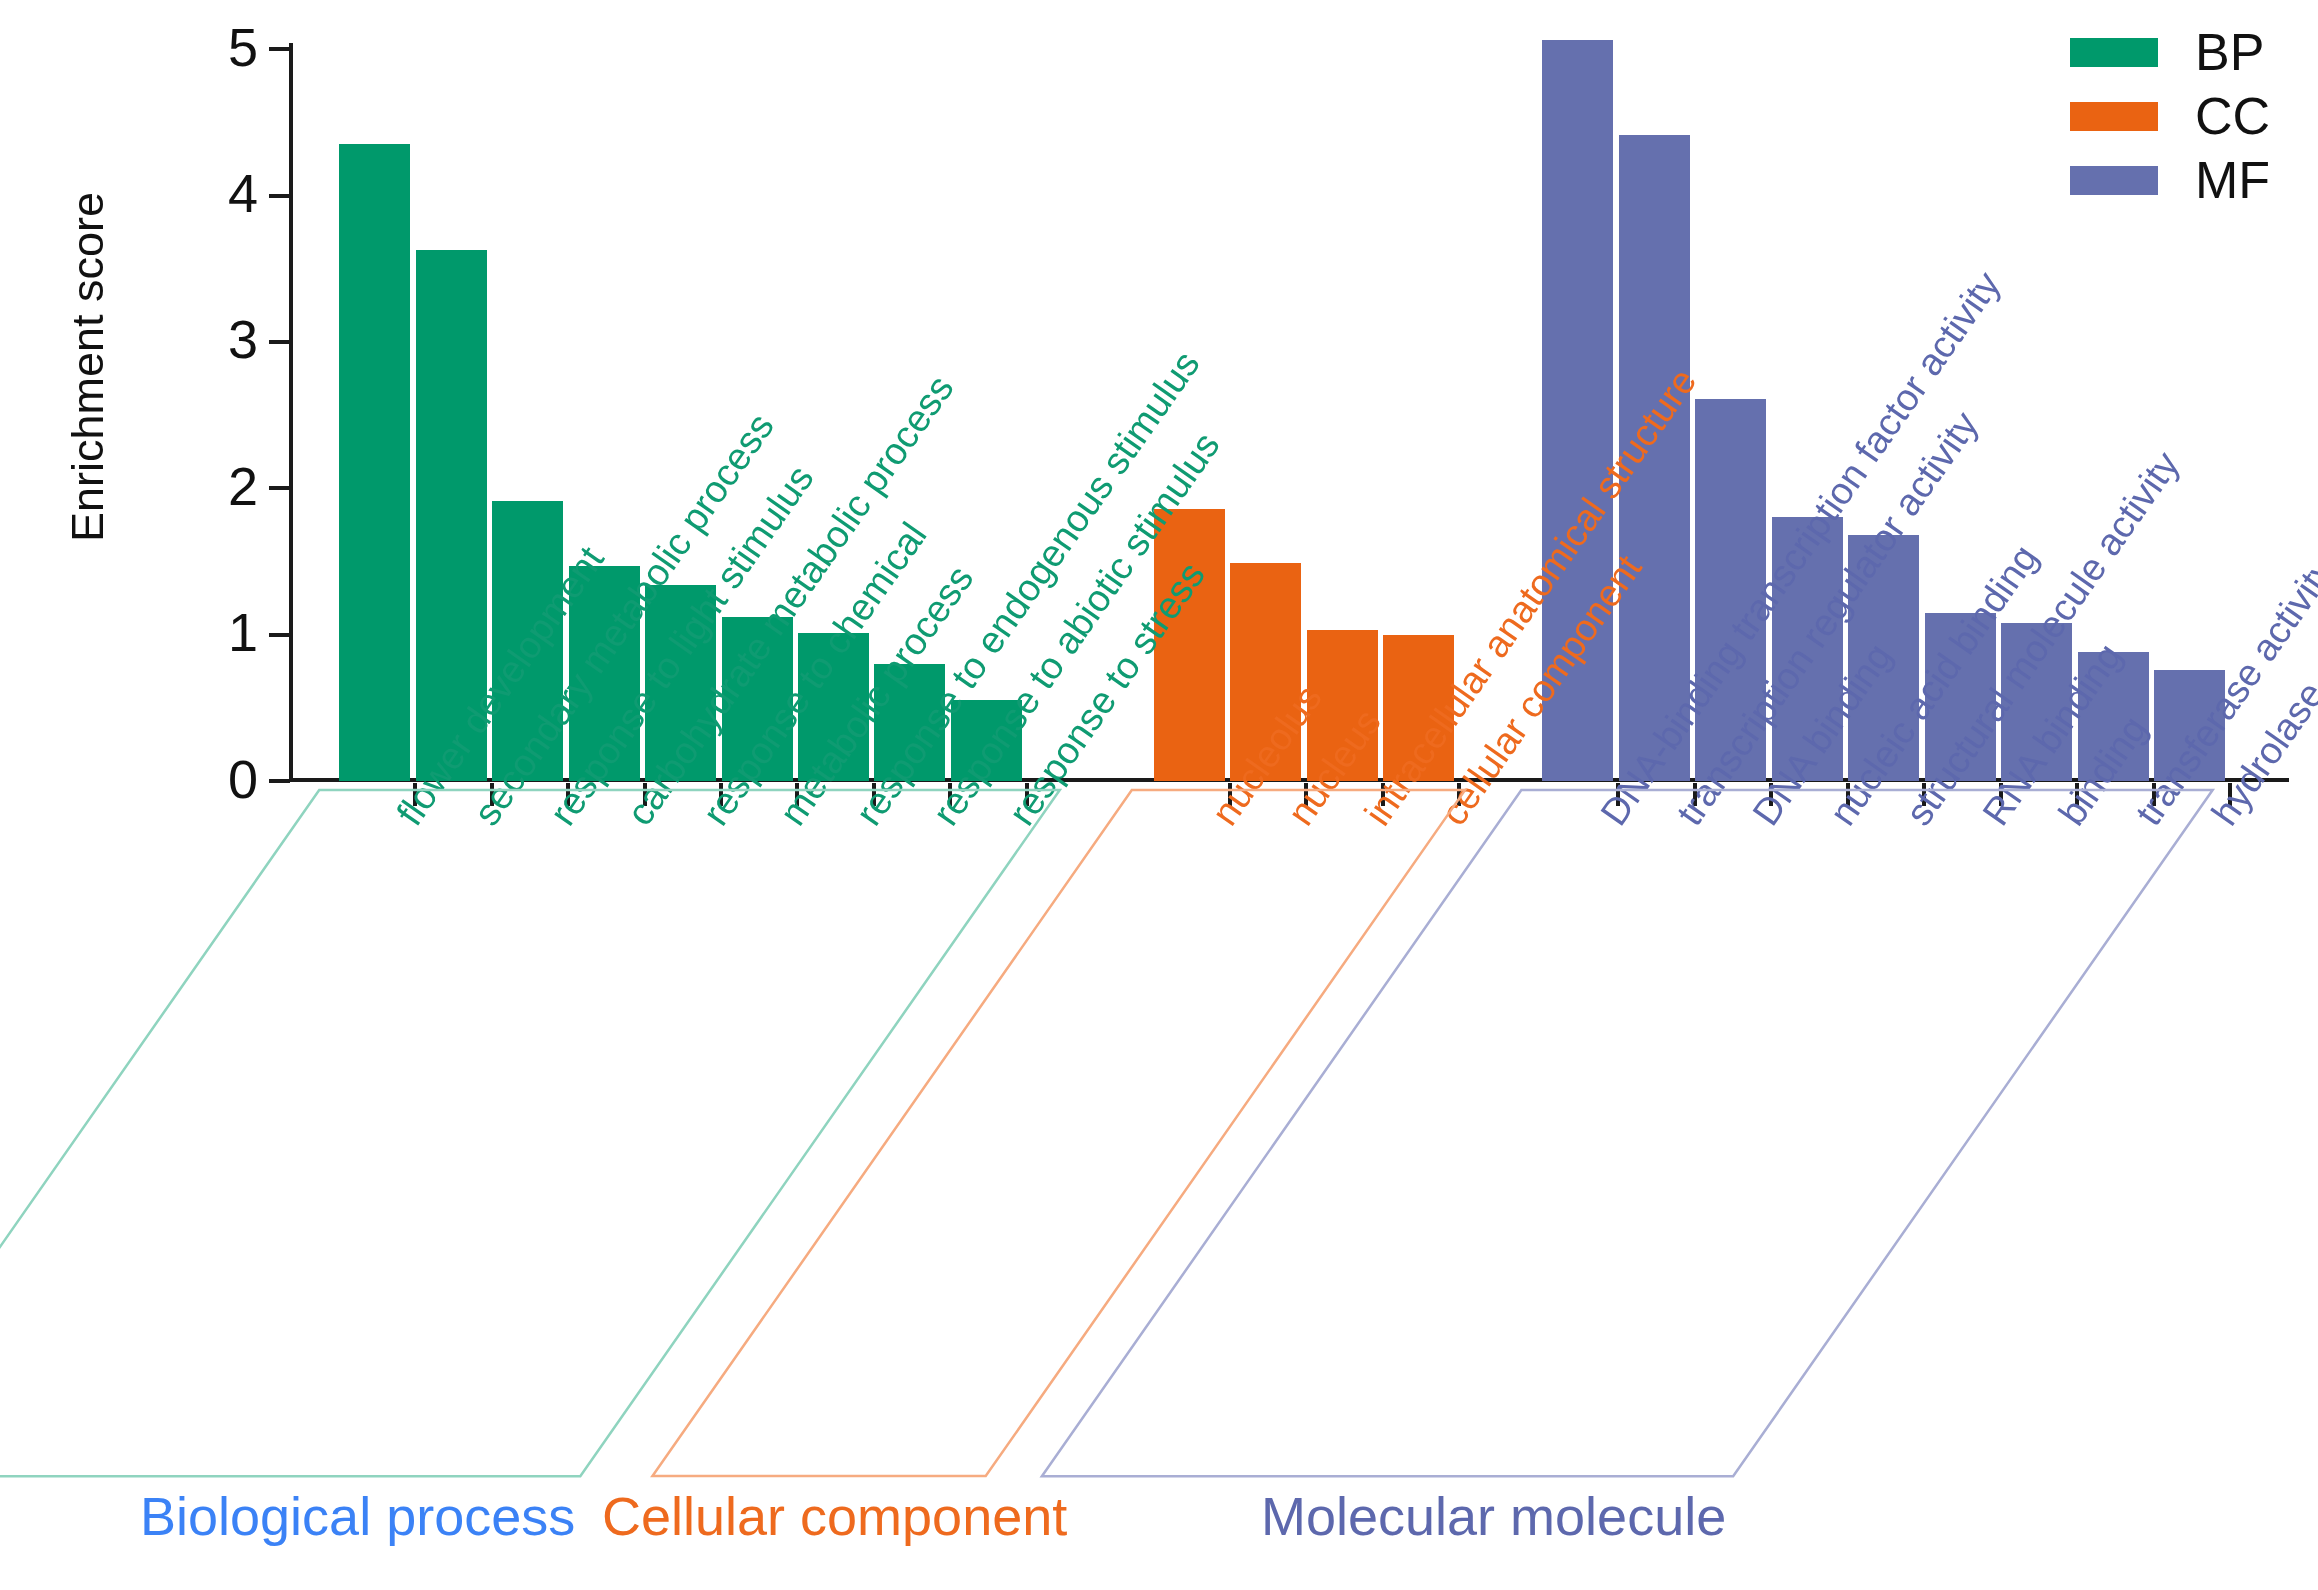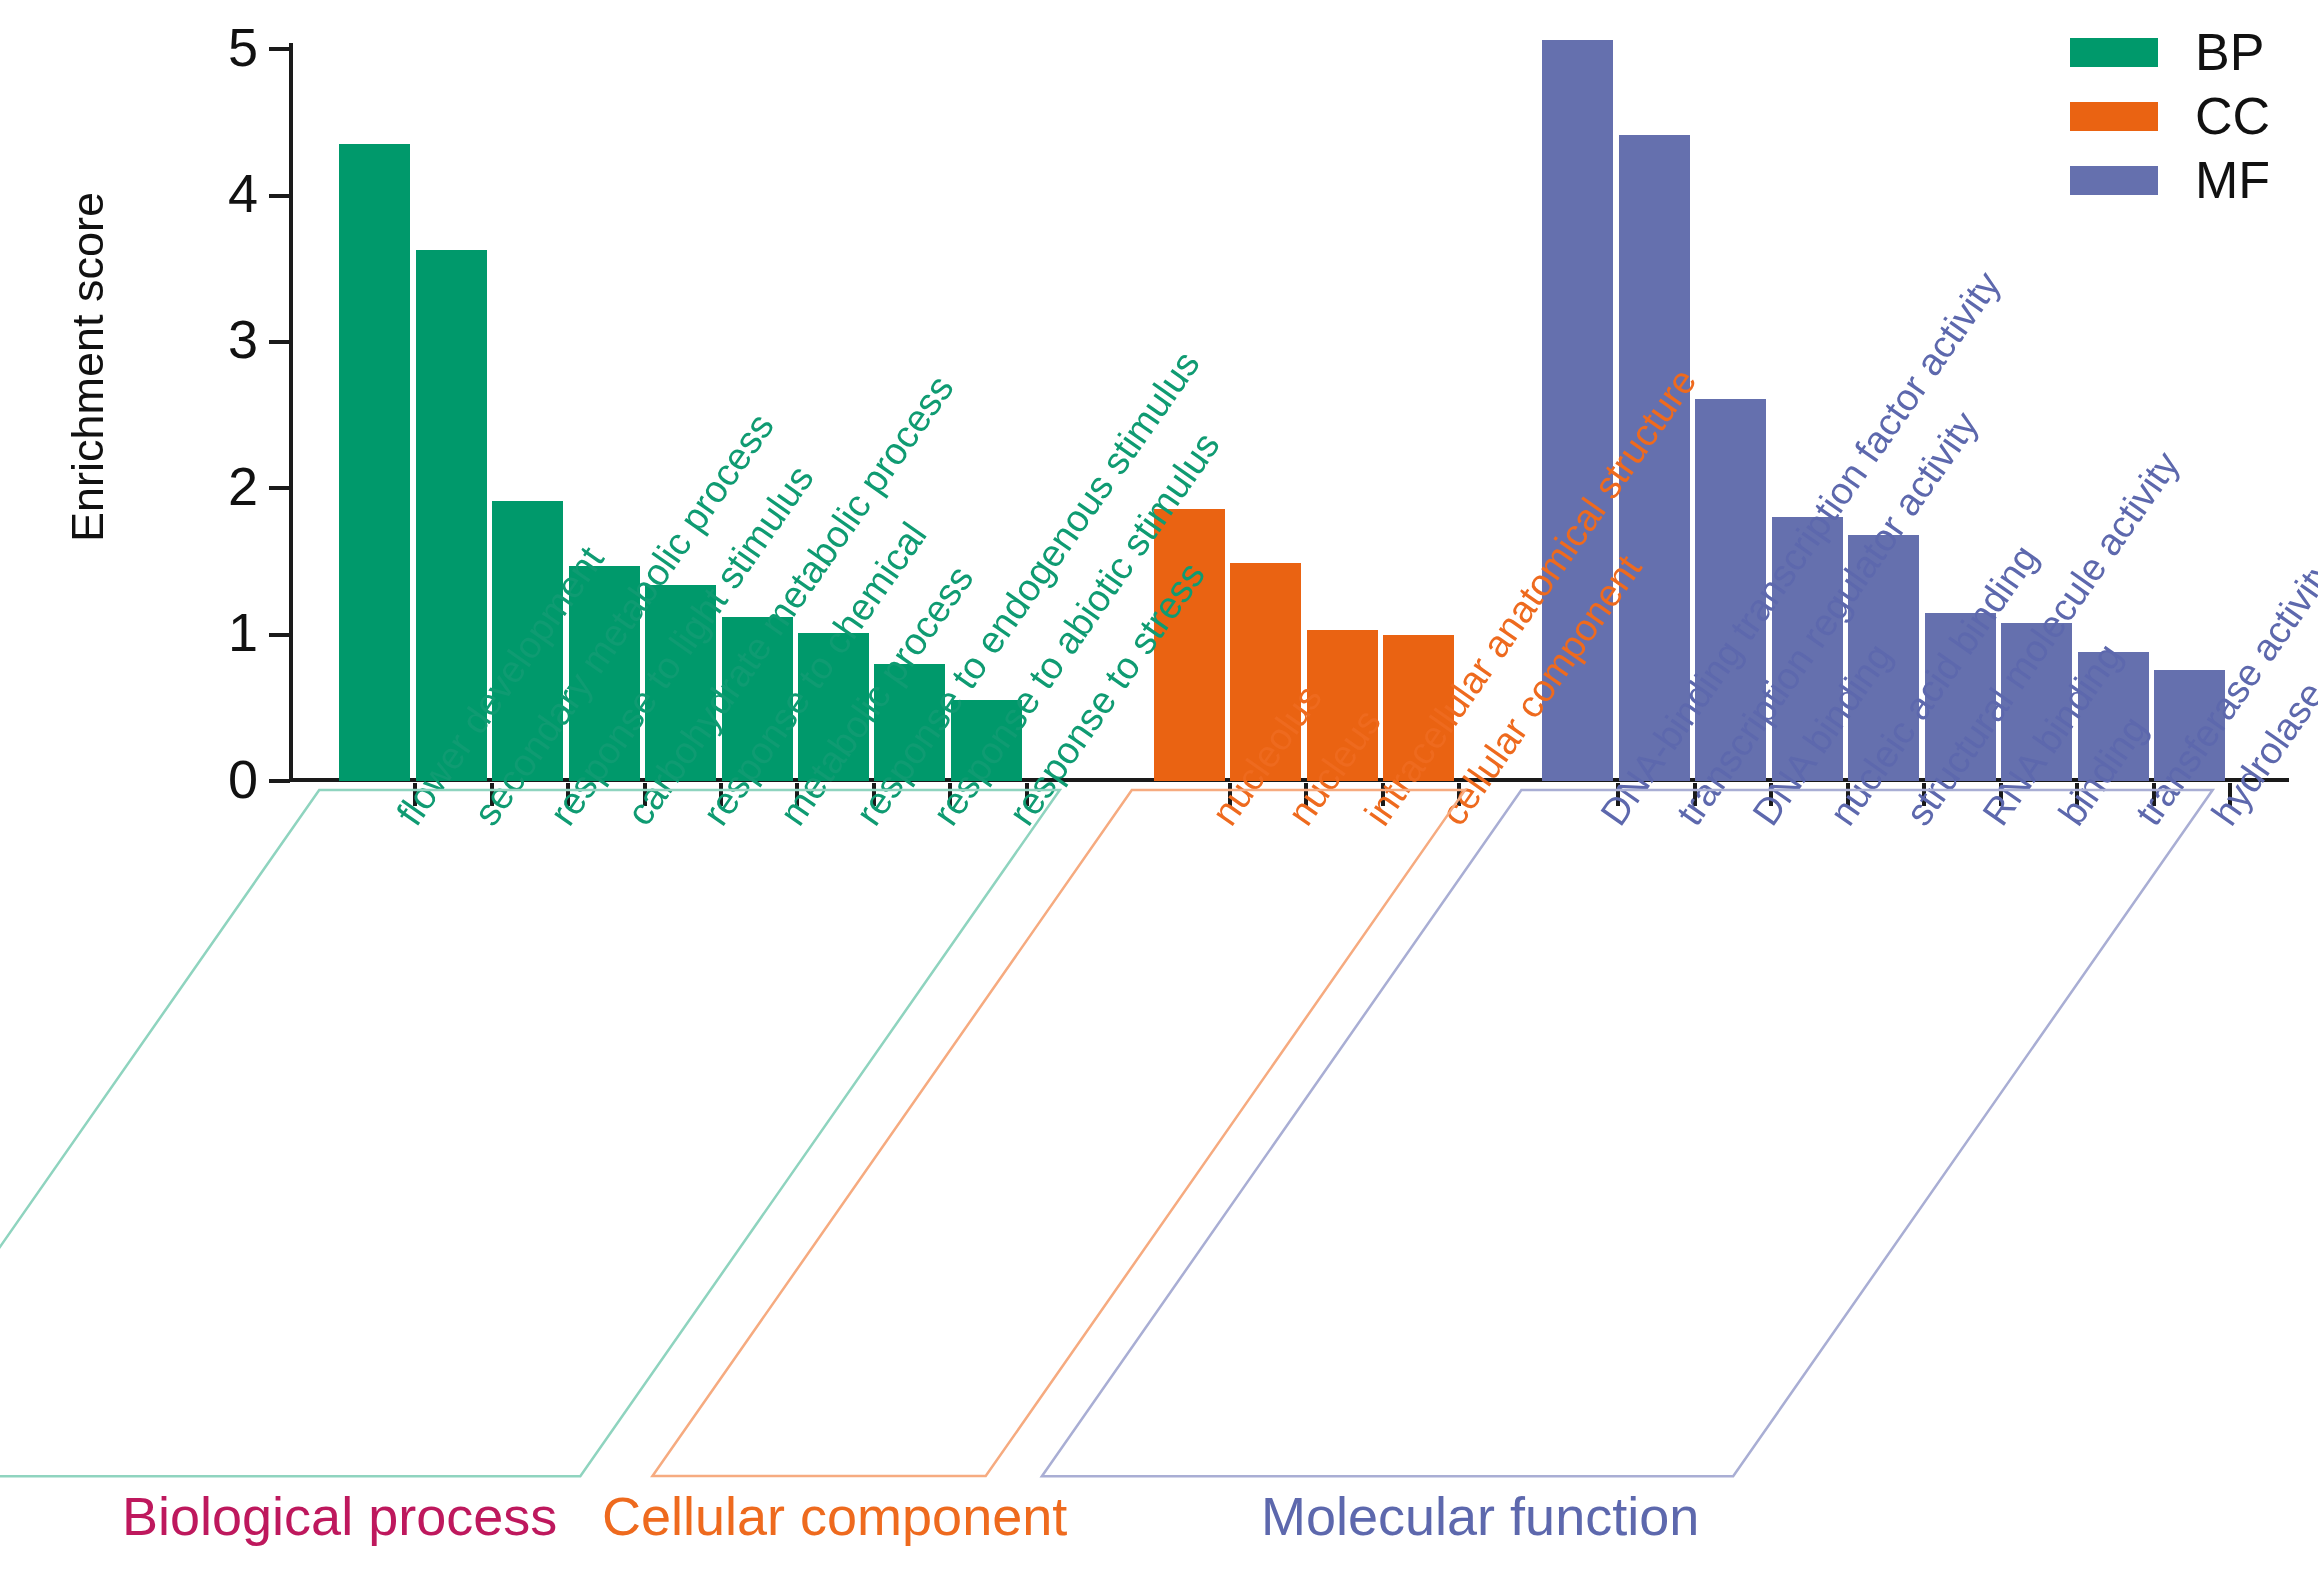--- a/index.html
+++ b/index.html
@@ -171,23 +171,23 @@
         </svg>
       </div>
       <div class="groupbox" style="left: 1027px; top: 790px;">
         <svg width="1215" height="692" viewBox="0 0 1675.69 955">
           <polygon points="681.6961236081756,0 1635.6961236081756,0 973.9999999999999,947 19.999999999999886,947" fill="none" stroke="#a9aed4" stroke-width="3.5"></polygon>
         </svg>
       </div>
     </div>
 
   <div id="grouptitles">
-      <div class="grouptitle" style="left: 122px; color: #be185d;">Biological process</div>
+      <div class="grouptitle" style="left: 140px; color: #3b82f6;">Biological process</div>
       <div class="grouptitle" style="left: 602px; color: rgb(238, 106, 30);">Cellular component</div>
-      <div class="grouptitle" style="left: 1261px; color: rgb(93, 104, 173);">Molecular function</div>
+      <div class="grouptitle" style="left: 1261px; color: rgb(93, 104, 173);">Molecular molecule</div>
     </div>
 
   <div class="legend">
     <div class="legend-row">
       <span class="legend-swatch" id="sw0" style="background: rgb(0, 153, 107);"></span>
       <span class="legend-text">BP</span>
     </div>
     <div class="legend-row">
       <span class="legend-swatch" id="sw1" style="background: rgb(234, 99, 18);"></span>
       <span class="legend-text">CC</span>

